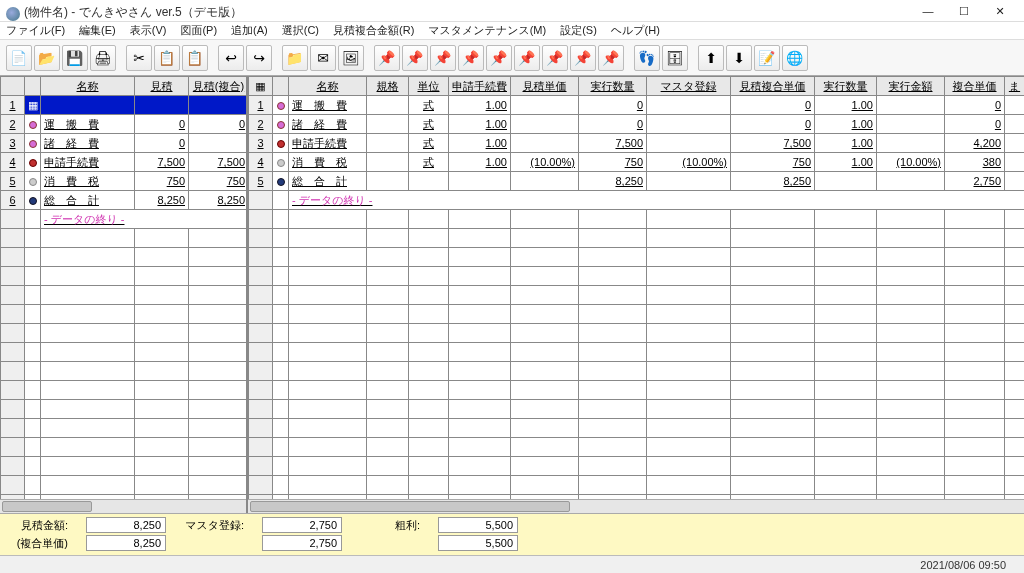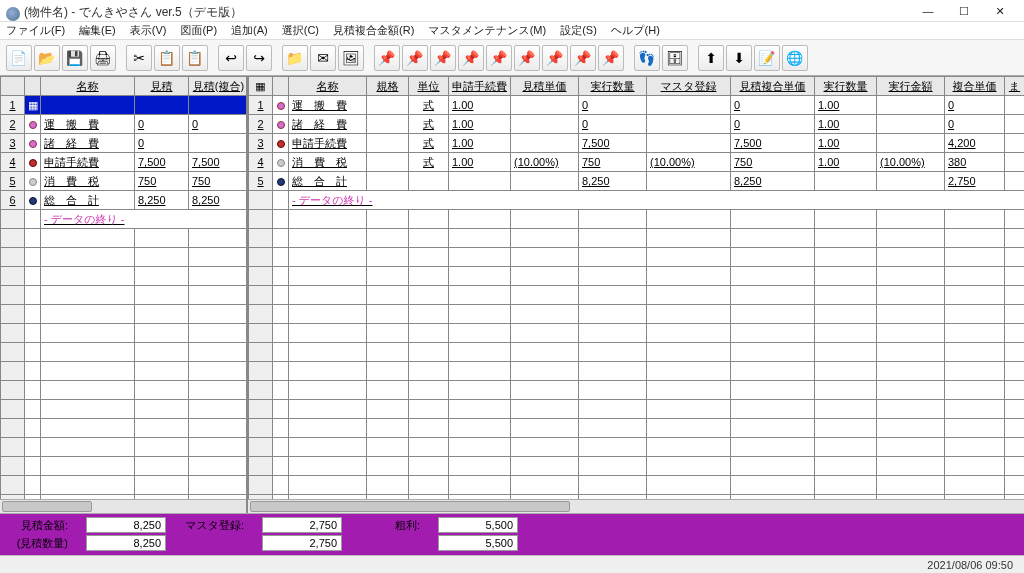--- a/index.html
+++ b/index.html
@@ -19,33 +19,33 @@
 .grid { border-collapse:collapse; table-layout:fixed; }
 .grid th, .grid td { border:1px solid #888; height:19px; padding:0 3px; font-size:11px; white-space:nowrap; overflow:hidden; }
 .grid th { background:#e8e8e8; font-weight:normal; text-align:center; }
 .row-num { width:24px; text-align:center; background:#efefef; }
 .icon-cell { width:14px; text-align:center; padding:0; }
 .bullet { width:8px; height:8px; display:inline-block; border-radius:50%; vertical-align:middle; }
 .bullet.pink { background:#d66cd6; border:1px solid #833; }
 .bullet.red { background:#c03030; border:1px solid #600; }
 .bullet.grey { background:#ccc; border:1px solid #888; }
 .bullet.navy { background:#223a7a; border:1px solid #112; }
-.num-col { text-align:left;margin-left:22px; }
+.num-col { text-align:right;margin-left:22px; }
 .selected-row td { background:#0018c8; color:#fff; }
 .selected-row .row-num { background:#efefef; color:#000; }
 .data-end { color:#d030b0; }
 .empty-rows td { border:1px solid #888; height:19px; }
 .grid-wrap { flex:1; overflow:hidden; position:relative; }
 .hscroll { height:14px; background:#e6e6e6; border-top:1px solid #aaa; position:relative; }
 .hscroll .thumb { position:absolute; top:1px; height:11px; background:#c8c8c8; border:1px solid #999; border-radius:2px; }
-.footer { height:42px; background:#a21caf; border-top:1px solid #aaa; display:flex; flex-direction:column; padding:2px 8px; font-size:11px; }
+.footer { height:42px; background:#fef9c3; border-top:1px solid #aaa; display:flex; flex-direction:column; padding:2px 8px; font-size:11px; }
 .footer-row { display:flex; gap:18px; align-items:center; height:18px; }
 .footer-row .lbl { width:60px; text-align:right; }
 .footer-row .val { width:80px; border:1px solid #999; background:#fff; text-align:right; padding:1px 4px; }
-.statusbar { height:18px; background:#f0f0f0; border-top:1px solid #bbb; display:flex; align-items:center; justify-content:flex-end; padding:0 11px; font-size:11px; color:#333; }
+.statusbar { height:18px; background:#f0f0f0; border-top:1px solid #bbb; display:flex; align-items:center; justify-content:flex-end; padding:0 18px; font-size:11px; color:#333; }
 .rgrid th, .rgrid td { height:19px; }
 .corner { width:24px; }
 </style>
 </head>
 <body>
 
 <div class="titlebar">
   <span class="icon"></span>
   <span class="title">(物件名) - でんきやさん ver.5（デモ版）</span>
   <div class="win-btns">
@@ -676,21 +676,21 @@
 <div class="footer">
   <div class="footer-row">
     <span class="lbl">見積金額:</span>
     <span class="val">8,250</span>
     <span class="lbl">マスタ登録:</span>
     <span class="val">2,750</span>
     <span class="lbl">粗利:</span>
     <span class="val">5,500</span>
   </div>
   <div class="footer-row">
-    <span class="lbl">(見積数量)</span>
+    <span class="lbl">(複合単価)</span>
     <span class="val">8,250</span>
     <span class="lbl"></span>
     <span class="val">2,750</span>
     <span class="lbl"></span>
     <span class="val">5,500</span>
   </div>
 </div>
 
 <div class="statusbar">
   <span>2021/08/06 09:50</span>

